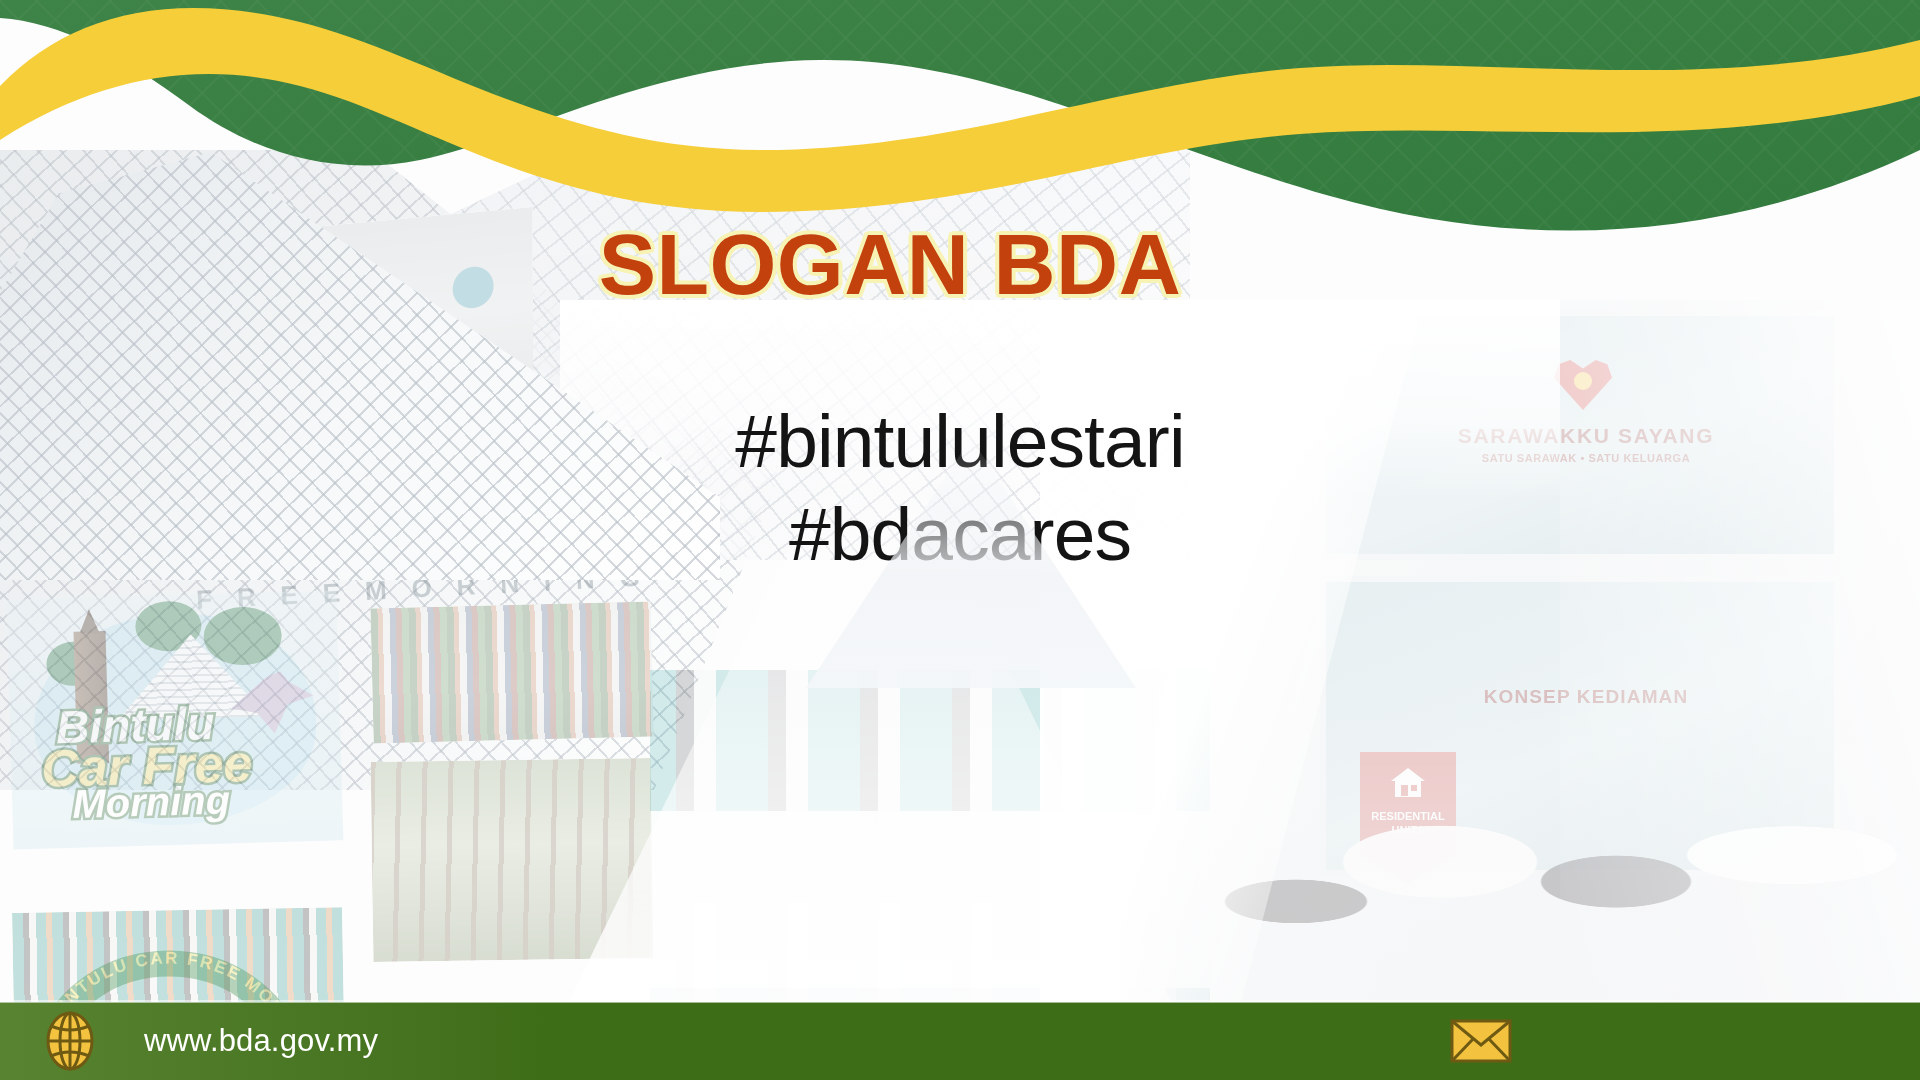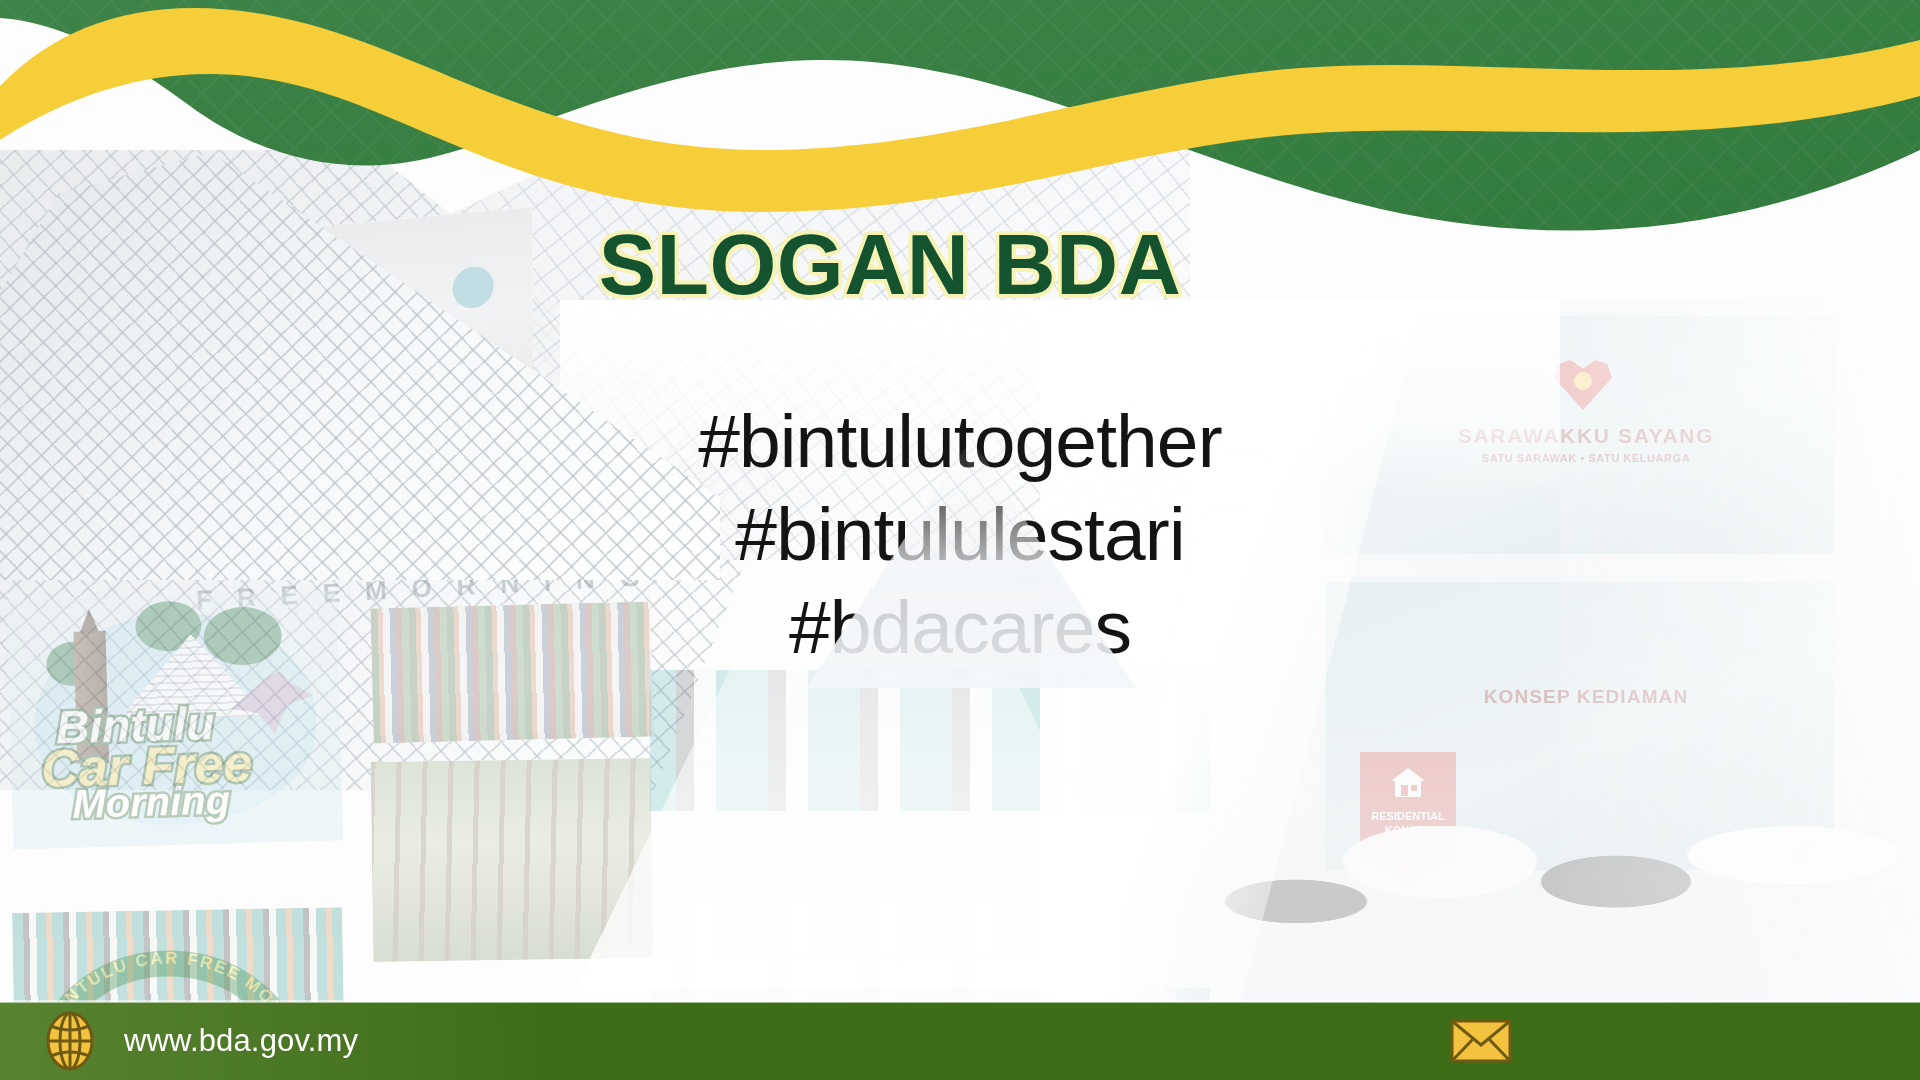--- a/index.html
+++ b/index.html
@@ -164,21 +164,21 @@
     background:linear-gradient(255deg, rgba(255,255,255,.92) 0%, rgba(255,255,255,.35) 50%, rgba(255,255,255,0) 100%);
   }
   .veil-top {
     position:absolute; left:560px; top:150px; width:1000px; height:200px;
     background:linear-gradient(180deg, rgba(255,255,255,1) 0%, rgba(255,255,255,.72) 60%, rgba(255,255,255,0) 100%);
   }
 
   
   .headline {
     position:absolute; left:0; top:215px; width:1780px; text-align:center;
-    font-size:86px; font-weight:800; color:#14532d; letter-spacing:.005em;
+    font-size:86px; font-weight:800; color:#c2410c; letter-spacing:.005em;
     text-shadow:
       0 0 0 #fbf8c8,
       -3px -3px 0 #f7f3b4, 3px -3px 0 #f7f3b4, -3px 3px 0 #f7f3b4, 3px 3px 0 #f7f3b4,
       0 -4px 0 #f7f3b4, 0 4px 0 #f7f3b4, -4px 0 0 #f7f3b4, 4px 0 0 #f7f3b4;
     z-index:6;
   }
   .tags {
     position:absolute; left:0; top:395px; width:1920px; text-align:center;
     font-size:75px; font-weight:400; color:#141414; line-height:1.24;
     letter-spacing:-0.012em; z-index:6;
@@ -193,21 +193,21 @@
   }
 
   
   .footer { position:absolute; left:0; top:1002px; width:1920px; height:78px;
             background:#3e6d18; z-index:8; }
   .footer .tint { position:absolute; left:0; top:0; width:700px; height:78px;
             background:linear-gradient(90deg, rgba(110,150,70,.55), rgba(62,109,24,.0) 78%); }
   .footer-item { position:absolute; display:flex; align-items:center; gap:26px; height:78px; }
   .footer-item.web   { left:42px; }
   .footer-item.email { left:1450px; }
-  .footer-text { color:#fff; font-size:31px; font-weight:400; letter-spacing:.005em; }
+  .footer-text { color:#fff; font-size:31px; font-weight:400; letter-spacing:.005em;margin-left:20px; }
   .sep { position:absolute; left:0; top:1000px; width:1920px; height:3px;
          background:rgba(255,255,255,.55); z-index:9; }
 </style>
 </head>
 <body>
 
 <div id="stage">
 
   <div class="collage">
 
@@ -274,21 +274,21 @@
       </div>
 
       <div class="exh-panel" style="left:200px; top:276px; width:520px; height:300px;">
         <div class="exh-cap" style="left:70px; top:104px; width:380px; font-size:19px; letter-spacing:.06em;">KONSEP KEDIAMAN</div>
         <div class="exh-tag" style="left:34px; top:170px;">
           <svg class="house" viewBox="0 0 36 32">
             <path d="M18 2 L35 15 L31 15 L31 31 L5 31 L5 15 L1 15 Z" fill="#fff"></path>
             <rect x="11" y="19" width="7" height="11" fill="#c8534f"></rect>
             <rect x="21" y="19" width="6" height="6" fill="#c8534f"></rect>
           </svg>
-          <span>RESIDENTIAL KONSEP</span>
+          <span>RESIDENTIAL UNITS</span>
         </div>
       </div>
 
       <div class="exh-people"></div>
     </div>
 
     <div class="veil-top"></div>
     <div class="veil-r"></div>
     <div class="veil-r2"></div>
   </div>
@@ -335,21 +335,20 @@
   <div style="position:absolute; left:-40px; top:120px; width:760px; height:460px; z-index:3;
               background:
                 repeating-linear-gradient(46deg, rgba(186,193,201,.6) 0 2px, rgba(255,255,255,0) 2px 16px),
                 repeating-linear-gradient(-44deg, rgba(186,193,201,.6) 0 2px, rgba(255,255,255,0) 2px 16px),
                 linear-gradient(130deg,#e3e7ea 0%,#f6f8f9 55%,#ffffff 100%);
               clip-path: polygon(13% 16%, 33% 7%, 100% 82%, 100% 100%, 0% 100%, 0% 52%);"></div>
 
   <div class="headline">SLOGAN BDA</div>
 
   <div class="tags">
-    <div>#bintulutogether</div>
     <div>#bintululestari</div>
     <div>#bdacares</div>
   </div>
   <div class="tag-tri"></div>
 
   <div class="sep"></div>
   <div class="footer">
     <div class="tint"></div>
 
     <div class="footer-item web">

